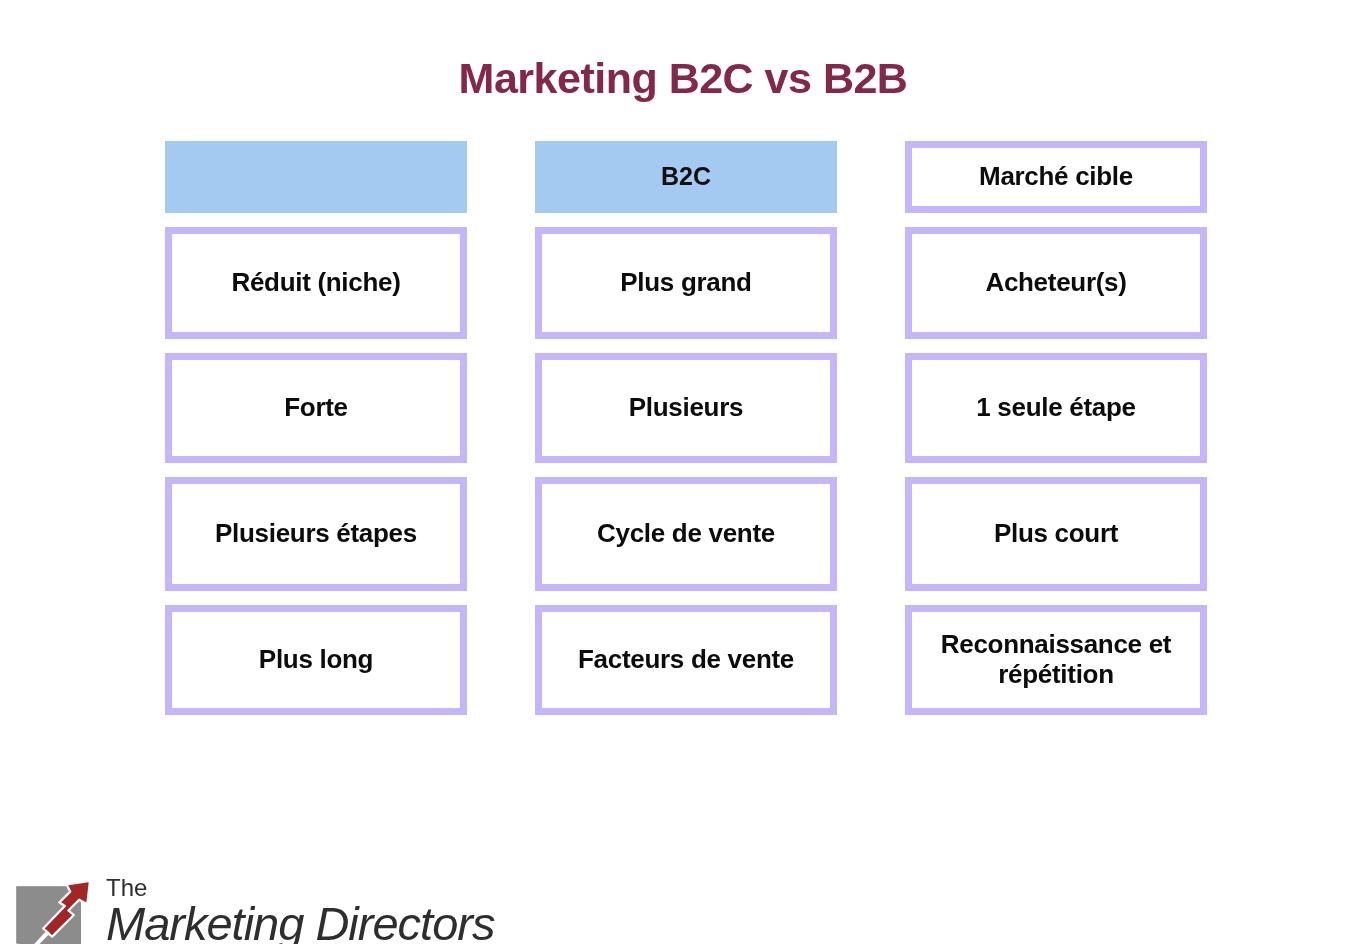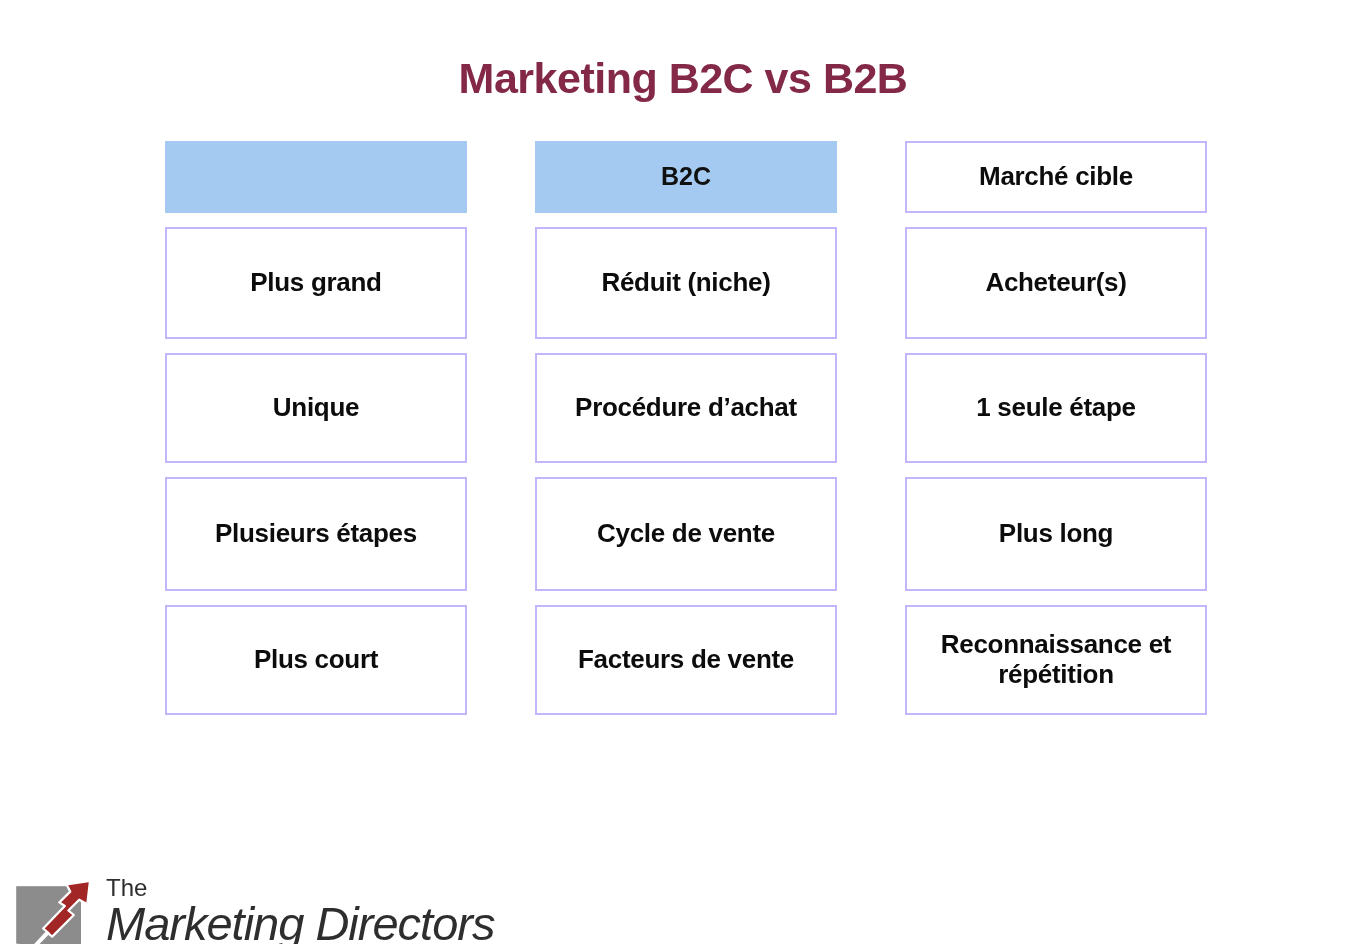--- a/index.html
+++ b/index.html
@@ -41,21 +41,21 @@
     align-items: center;
     justify-content: center;
     font-size: 25px;
     font-weight: bold;
     color: #101010;
     line-height: 1.35;
     text-align: center;
   }
   .cell {
     background: #ffffff;
-    border: 2px solid #c4b5fd;
+    border: 7px solid #c4b5fd;
     display: flex;
     align-items: center;
     justify-content: center;
     text-align: center;
     font-size: 26px;
     font-weight: bold;
     color: #0c0c0c;
     line-height: 1.15;
     padding: 4px 20px;
     letter-spacing: -0.3px;
@@ -92,33 +92,33 @@
   <h1 class="title">Marketing B2C vs B2B</h1>
 
   <div class="grid">
 
     <div class="hdr"></div>
     <div class="hdr">
       <div>B2C</div>
     </div>
 
     <div class="cell">Marché cible</div>
+    <div class="cell">Réduit (niche)</div>
     <div class="cell">Plus grand</div>
-    <div class="cell">Réduit (niche)</div>
 
     <div class="cell">Acheteur(s)</div>
-    <div class="cell">Unique</div>
+    <div class="cell">Forte</div>
+    <div class="cell">Plusieurs</div>
 
-    <div class="cell">Procédure d’achat</div>
     <div class="cell">1 seule étape</div>
     <div class="cell">Plusieurs étapes</div>
 
     <div class="cell">Cycle de vente</div>
+    <div class="cell">Plus court</div>
     <div class="cell">Plus long</div>
-    <div class="cell">Plus court</div>
 
     <div class="cell">Facteurs de vente</div>
     <div class="cell">Reconnaissance et répétition</div>
 
   </div>
 
   <div class="logo">
     <svg class="logo-mark" viewBox="0 0 100 100" xmlns="http://www.w3.org/2000/svg">
       <rect x="8" y="18" width="72" height="72" fill="#8C8C8C"></rect>
       <polygon fill="#A32626" stroke="#FFFFFF" stroke-width="2.5" stroke-linejoin="round" points="20,95 44,70 38,65 62,40 56,36 68,24 64,16 90,12 87,38 78,33 66,45 72,50 48,74 42,69 14,99"></polygon>

